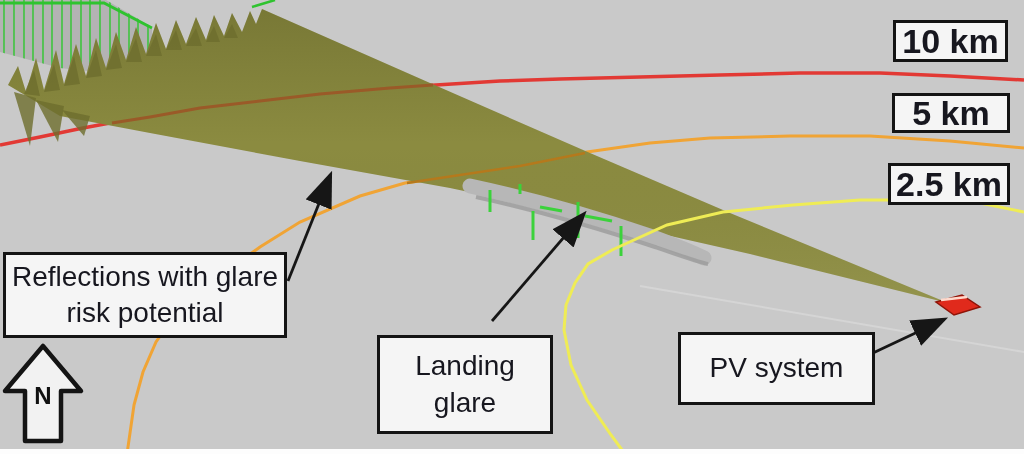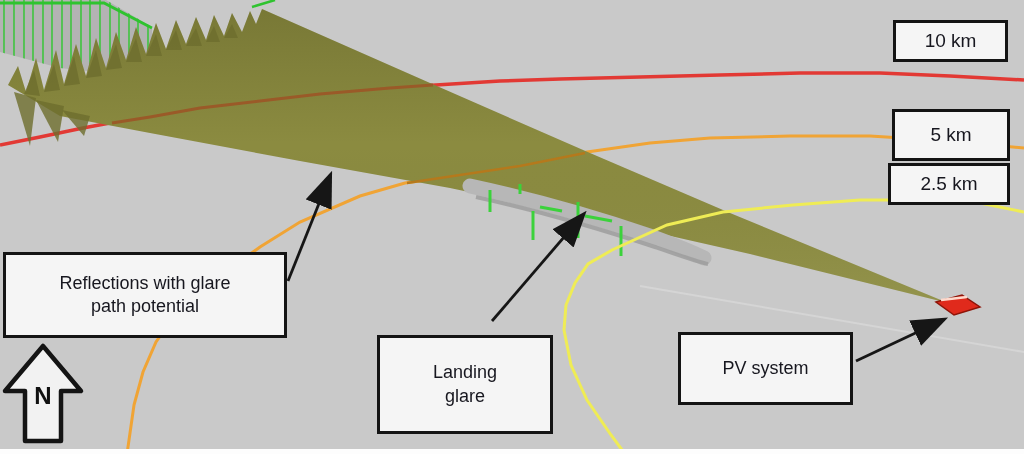--- a/index.html
+++ b/index.html
@@ -6,29 +6,29 @@
   #stage{
     position:relative;width:1024px;height:454px;overflow:hidden;
     background:#c9c9c9;
     font-family:"Liberation Sans", sans-serif;
   }
   #scene{position:absolute;left:0;top:0;}
   .label-box{
     position:absolute;box-sizing:border-box;
     background:#f5f5f5;border:3px solid #141414;
     display:flex;flex-direction:column;align-items:center;justify-content:center;
-    color:#17171f;font-size:18px;line-height:1.3;text-align:center;
+    color:#17171f;font-size:28px;line-height:1.3;text-align:center;
     white-space:nowrap;
   }
-  .label-box.small{font-size:19px;}
+  .label-box.small{font-size:34px;font-weight:bold;}
   #box-reflections{left:3px;top:252px;width:284px;height:86px;}
   #box-landing{left:377px;top:335px;width:176px;height:99px;}
-  #box-pv{left:678px;top:332px;width:175px;height:73px;}
+  #box-pv{left:678px;top:332px;width:197px;height:73px;}
   #box-10km{left:893px;top:20px;width:115px;height:42px;}
-  #box-5km{left:892px;top:109px;width:118px;height:52px;}
+  #box-5km{left:892px;top:93px;width:118px;height:40px;}
   #box-25km{left:888px;top:163px;width:122px;height:42px;justify-content:center;}
 </style>
 </head>
 <body>
 
 <div id="stage">
 
   <svg id="scene" width="1024" height="454" viewBox="0 0 1024 454">
     <defs>
       <marker id="arrowhead" markerWidth="13" markerHeight="10" refX="11" refY="5" orient="auto">
@@ -134,21 +134,21 @@
     <g>
       <polygon points="43,346 81,391 61,391 61,441 25,441 25,391 5,391" fill="#f2f2f2" stroke="#141414" stroke-width="4.5" stroke-linejoin="round"></polygon>
       <text x="43" y="404" text-anchor="middle" font-size="24" font-weight="bold" fill="#111">N</text>
     </g>
 
     <rect x="0" y="449" width="1024" height="5" fill="#fdfdfd"></rect>
   </svg>
 
   <div class="label-box" id="box-reflections">
     <span>Reflections with glare</span>
-    <span>path potential</span>
+    <span>risk potential</span>
   </div>
 
   <div class="label-box" id="box-landing">
     <span>Landing</span>
     <span>glare</span>
   </div>
 
   <div class="label-box" id="box-pv">
     <span>PV system</span>
   </div>

